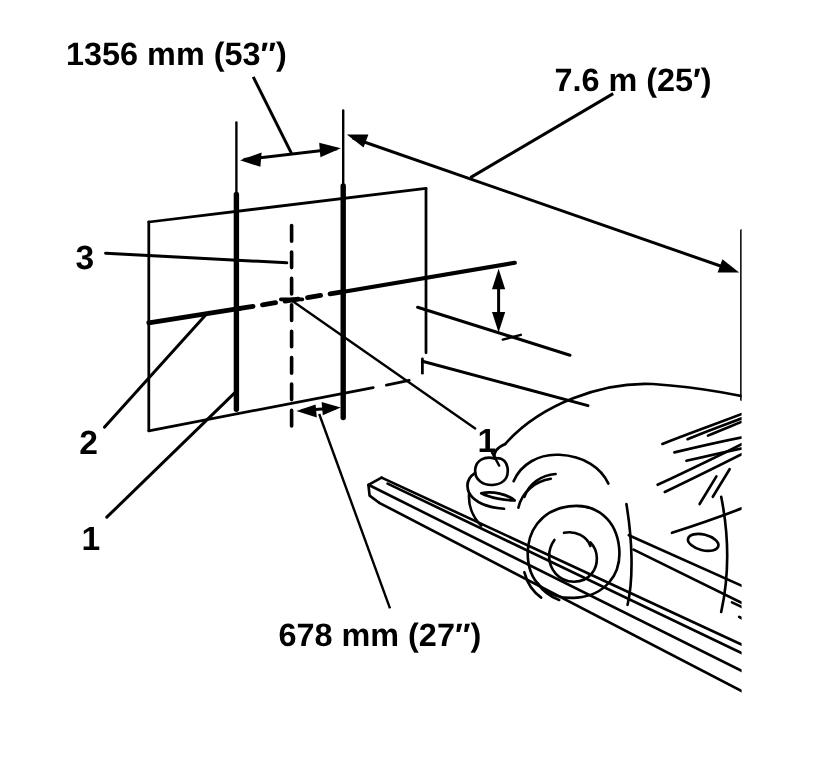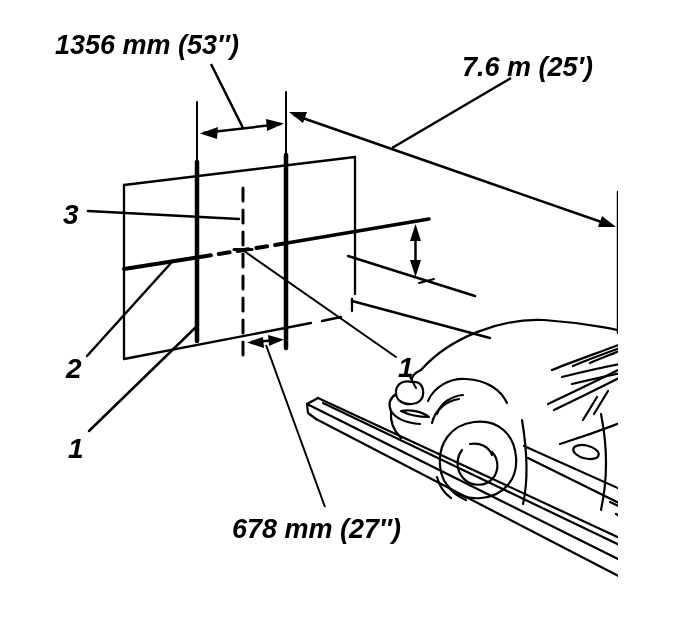--- a/index.html
+++ b/index.html
@@ -1,16 +1,16 @@
 <!DOCTYPE html>
 <html><head>
 <meta charset="utf-8">
 <style>
   html,body{margin:0;padding:0;background:#fff;}
-  .stage{position:relative;width:618px;height:637px;background:#fff;overflow:hidden;font-style:italic;}
+  .stage{position:relative;width:618px;height:637px;background:#fff;overflow:hidden;}
   svg{display:block;}
   .lbl{font-family:"Liberation Sans", sans-serif;font-size:27px;font-weight:700;fill:#000;}
   .callout{font-family:"Liberation Sans", sans-serif;font-size:28px;font-weight:700;fill:#000;}
 </style>
 </head>
 <body>
 
 <div class="stage">
 <svg width="678" height="637" viewBox="0 0 678 637">
 

